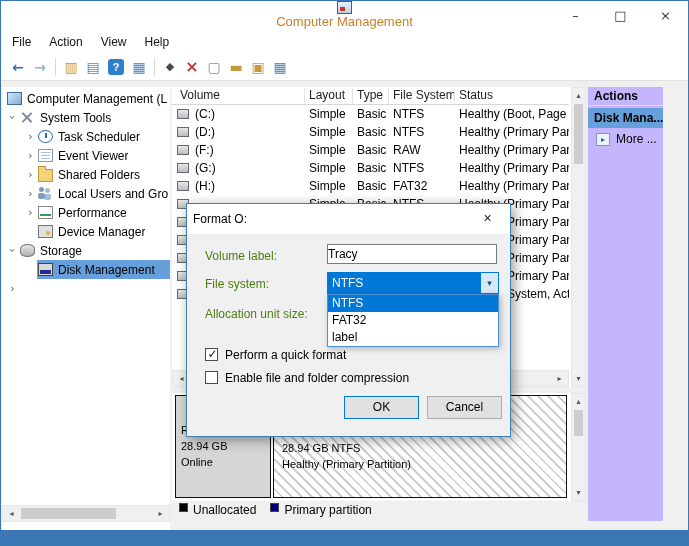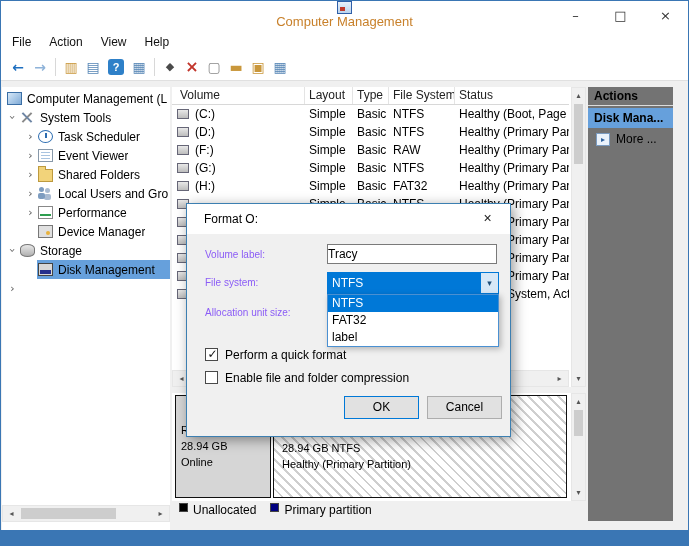--- a/index.html
+++ b/index.html
@@ -112,36 +112,36 @@
               background: repeating-linear-gradient(45deg, #fff 0 5px, #CFCFCF 5px 7px);
               padding: 44px 0 4px 8px; font-size: 11px; line-height: 16px; overflow: hidden; }
 
   
   .legend { position: absolute; left: 171px; top: 502px; width: 414px; height: 18px; background: #F0F0F0;
             display: flex; align-items: flex-start; padding-left: 7px; font-size: 12px; }
   .sw { width: 9px; height: 9px; border: 1px solid #444; margin-right: 5px; flex: none; }
   .sw-unalloc { background: #000000; } .sw-primary { background: #00007F; margin-left: 14px; }
 
   
-  .actions { position: absolute; left: 587px; top: 86px; width: 85px; height: 434px; background: #737373; overflow: hidden; }
+  .actions { position: absolute; left: 587px; top: 86px; width: 75px; height: 434px; background: #c4b5fd; overflow: hidden; }
   .actions-h { height: 19px; font-weight: bold; font-size: 12px; padding: 2px 0 0 6px; border-bottom: 1px solid #DCDCDC; }
   .act-sel { margin-top: 2px; height: 20px; background: #66A0DC; font-size: 12px; line-height: 20px;
              padding-left: 6px; font-weight: bold; white-space: nowrap; overflow: hidden; }
   .act-more { height: 22px; display: flex; align-items: center; padding-left: 8px; font-size: 12px; }
   .more-ico { width: 14px; height: 13px; border: 1px solid #7A9BC0; background: #EAF2FB; font-size: 8px;
               line-height: 12px; text-align: center; color: #2A5E9C; margin-right: 6px; flex: none; }
 
   
   .dlg { position: absolute; left: 185px; top: 202px; width: 325px; height: 234px; background: #F0F0F0;
          border: 1px solid #3C7FB1; box-shadow: 3px 3px 12px rgba(0,0,0,.4); z-index: 20; }
   .dlg-tb { height: 30px; background: #fff; display: flex; align-items: center; }
-  .dlg-title { font-size: 12px; color: #000; padding-left: 17px; }
+  .dlg-title { font-size: 12px; color: #000; padding-left: 6px; }
   .dlg-close { position: absolute; right: 0; top: 0; width: 45px; height: 29px; text-align: center;
                line-height: 29px; font-size: 14px; color: #222; }
-  .dl { position: absolute; font-size: 10px; color: #8b5cf6; white-space: nowrap; }
+  .dl { position: absolute; font-size: 12px; color: #4d7c0f; white-space: nowrap; }
   .txt { position: absolute; left: 140px; top: 40px; width: 170px; height: 20px; border: 1px solid #7A7A7A;
          font-size: 12px; background: #fff; font-family: "Liberation Sans","DejaVu Sans",sans-serif; }
   .combo { position: absolute; left: 140px; top: 68px; width: 172px; height: 22px; border: 1px solid #0078D7;
            display: flex; background: #fff; }
   .combo-val { flex: 1; background: #0078D7; color: #fff; font-size: 12px; line-height: 20px; padding-left: 4px; }
   .combo-btn { width: 17px; background: #D7E8F7; color: #1F4E79; font-size: 9px; line-height: 20px; text-align: center; }
   .dd { position: absolute; left: 140px; top: 90px; width: 172px; background: #fff; border: 1px solid #4A90D2;
         box-shadow: 2px 2px 6px rgba(0,0,0,.25); }
   .dd-item { height: 17px; line-height: 17px; padding-left: 4px; font-size: 12px; }
   .dd-item.sel { background: #0078D7; color: #fff; }

